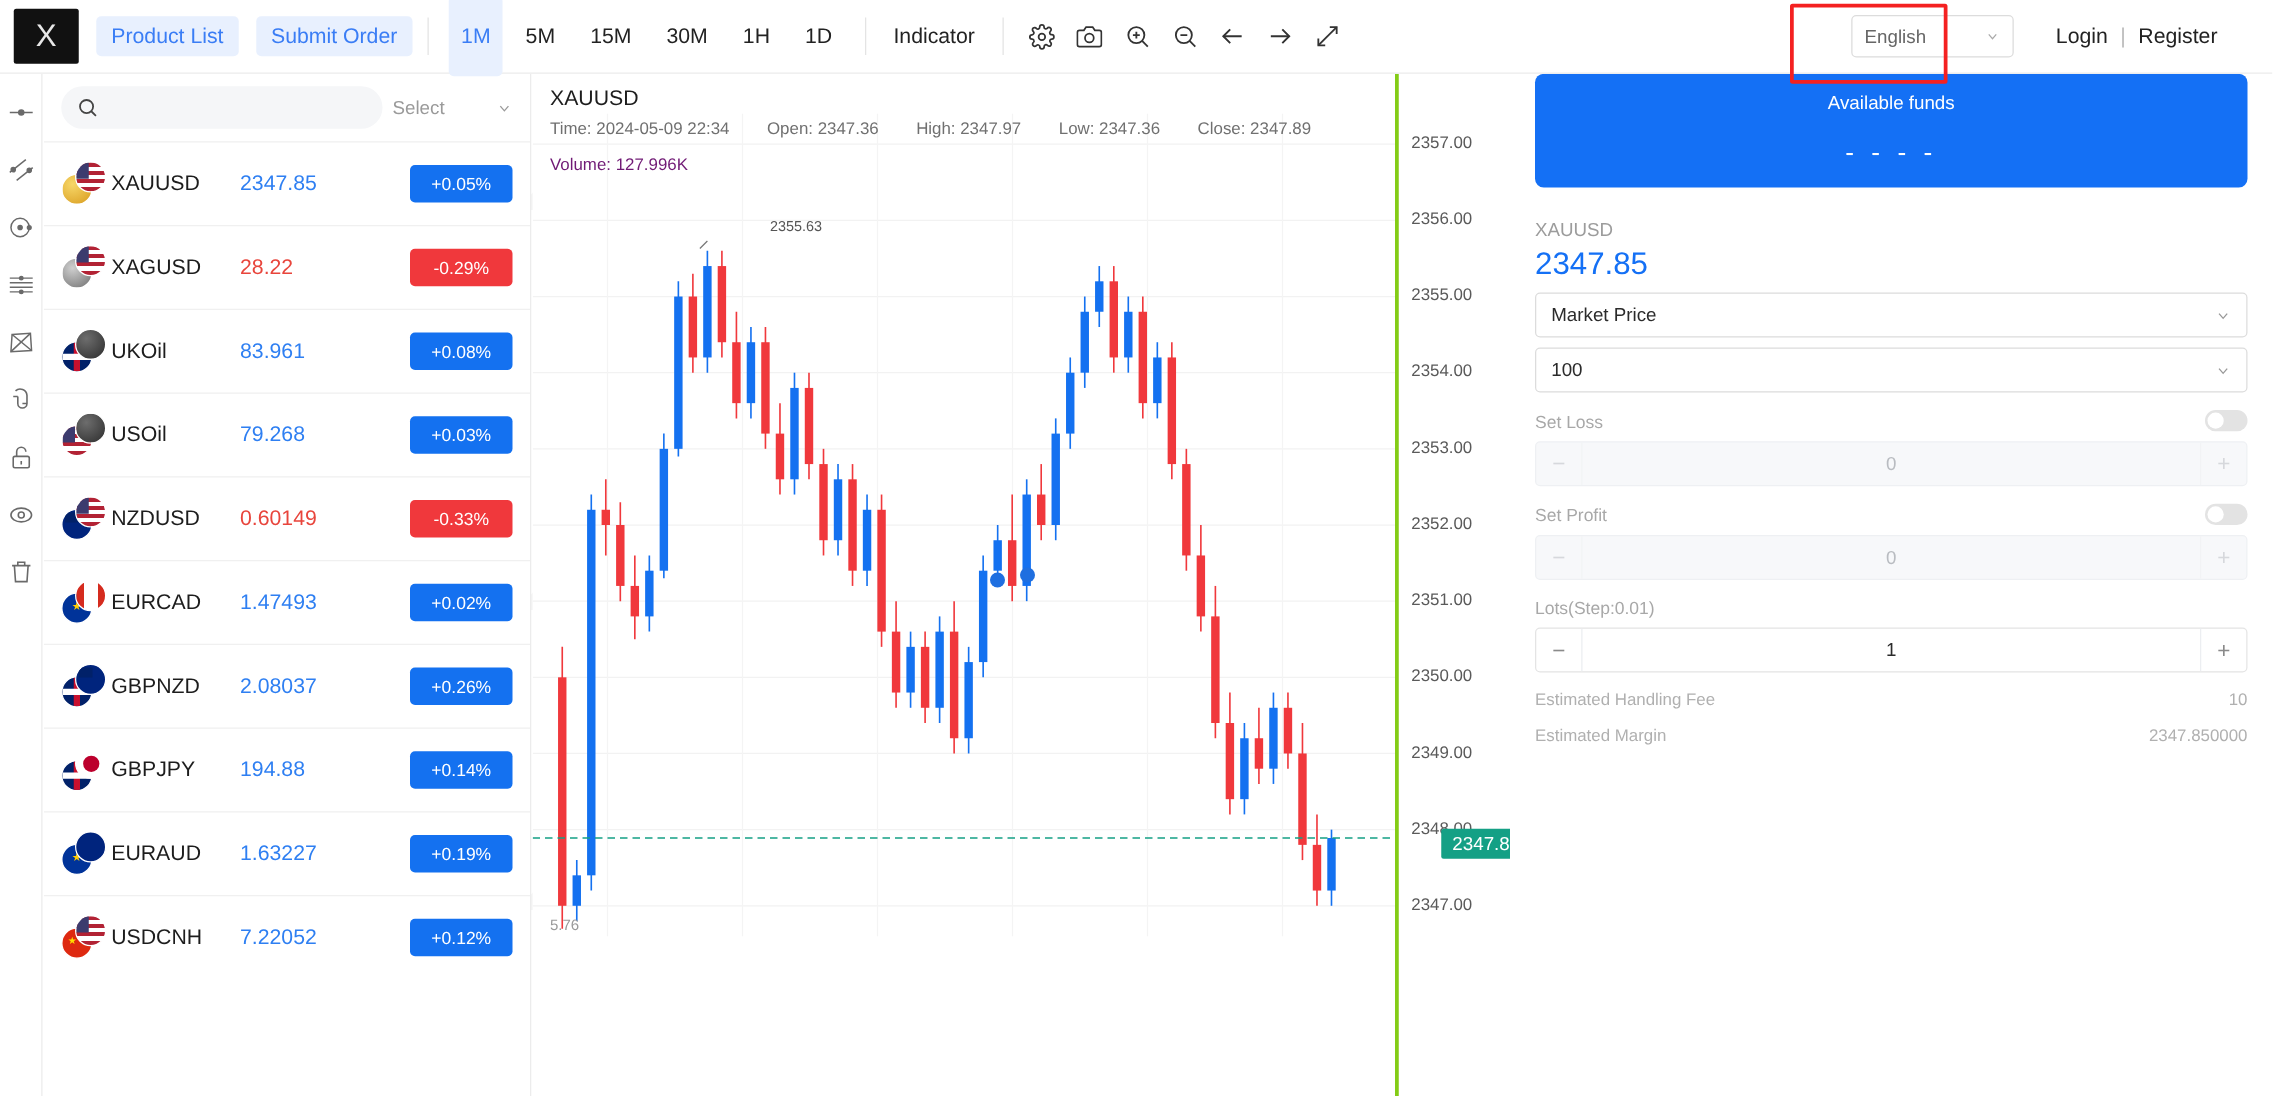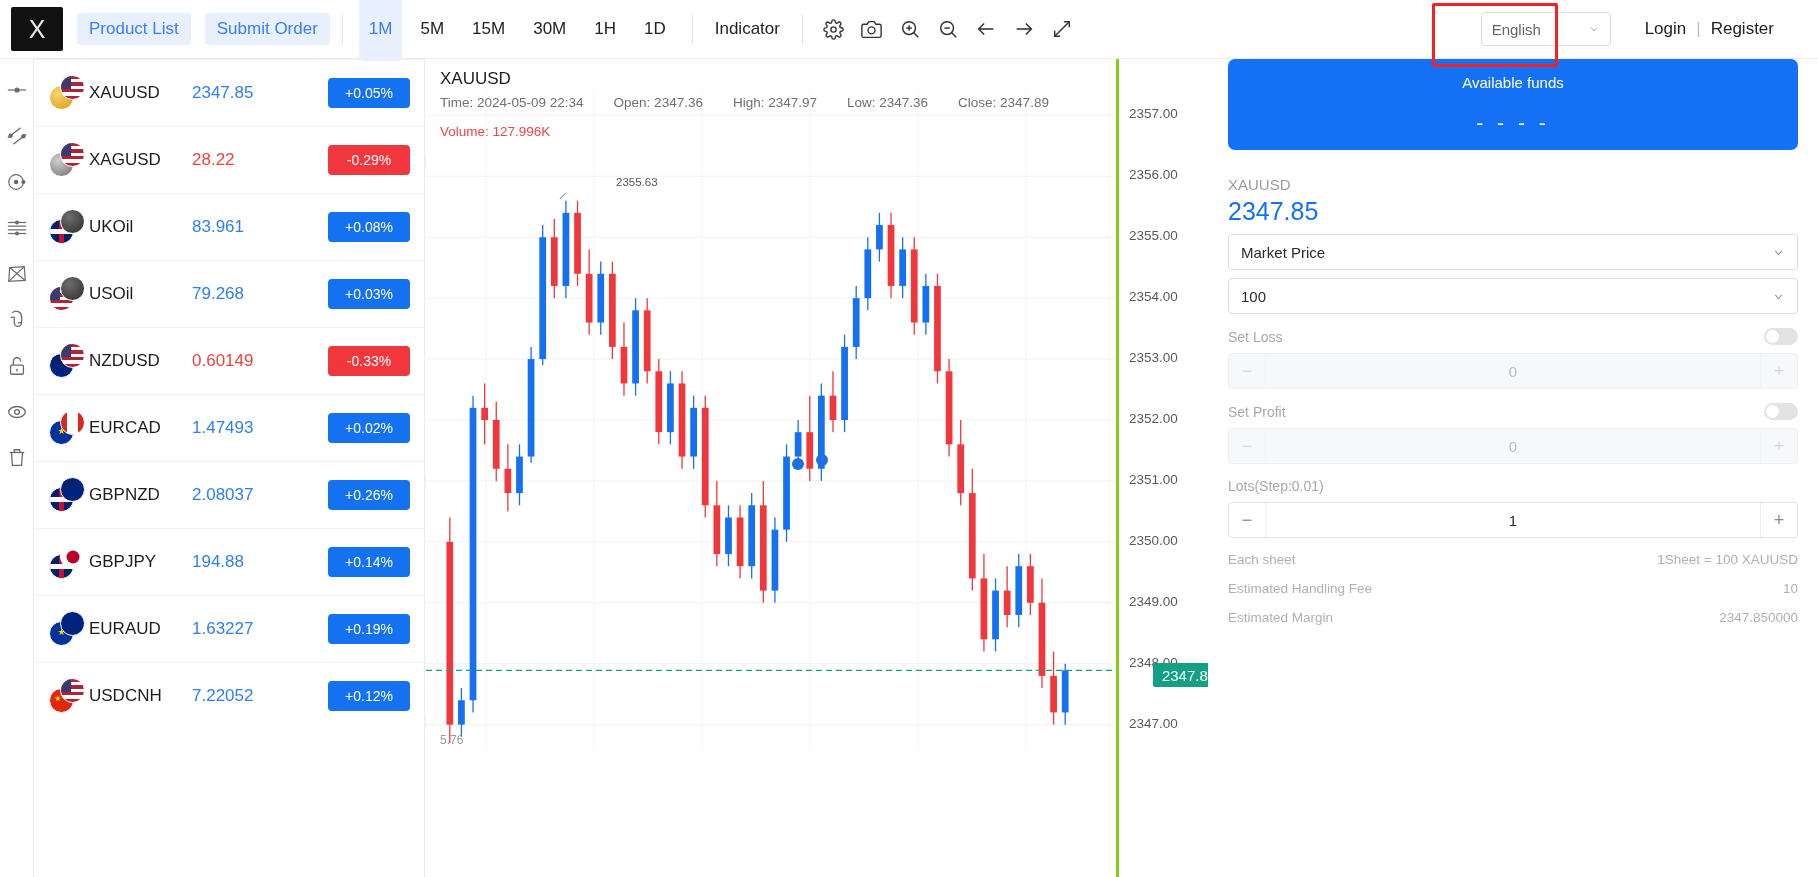--- a/index.html
+++ b/index.html
@@ -147,21 +147,21 @@
   .f-cn::after { content:"★"; position:absolute; left:18%; top:22%; color:#ffde00; font-size:8px; }
 
   
   .chart-area {
     position: absolute; left: 426px; top: 59px; width: 690px; height: 818px;
     background: #fff; overflow: hidden; z-index: 10;
   }
   .chart-hdr { padding: 10px 0 0 14px; position: relative; z-index: 9; }
   .chart-sym { font-size: 17px; color: #1d1d1d; margin-bottom: 6px; }
   .ohlc { font-size: 13.5px; color: #707070; display: flex; gap: 30px; margin-bottom: 14px; }
-  .vol { font-size: 13.5px; color: #ef4444; }
+  .vol { font-size: 13.5px; color: #701a75; }
 
   .plot { position: absolute; left: 0; top: 0; width: 690px; height: 818px; }
 
   .axis {
     position: absolute; left: 1116px; top: 59px; width: 92px; height: 818px;
     background: #fff; border-left: 3px solid #84cc16; z-index: 12;
   }
   .tick {
     position: absolute; left: 10px; font-size: 13.5px; color: #5a5a5a;
     white-space: nowrap;
@@ -402,20 +402,34 @@
   <div class="rail-btn">
     <svg width="22" height="22" viewBox="0 0 24 24" fill="none" stroke="#6a6a6a" stroke-width="1.4">
       <polyline points="4,6 20,6"></polyline>
         <path d="M6 6l1 14h10l1-14"></path>
         <path d="M9 6V3h6v3"></path>
     </svg>
   </div>
 </div>
 
 <div class="watchlist">
+  <div class="search-row">
+    <div class="search-box">
+      <svg width="18" height="18" viewBox="0 0 24 24" fill="none" stroke="#444" stroke-width="1.9">
+        <circle cx="11" cy="11" r="7"></circle>
+          <line x1="16" y1="16" x2="21" y2="21"></line>
+      </svg>
+    </div>
+    <div class="sel-box">
+      <span>Select</span>
+      <svg width="13" height="13" viewBox="0 0 24 24" fill="none" stroke="#9a9a9a" stroke-width="2">
+          <polyline points="6,9 12,16 18,9"></polyline>
+        </svg>
+    </div>
+  </div>
   <div id="wl-list">
       <div class="wl-row">
         <div class="flags">
           <span class="flag back f-gold"></span>
           <span class="flag front f-us"></span>
         </div>
         <div class="sym">XAUUSD</div>
         <div class="px up">2347.85</div>
         <div class="chg up">+0.05%</div>
       </div>
@@ -714,24 +728,20 @@
   </div>
 
   <div class="field-lbl">Lots(Step:0.01)</div>
   <div class="stepper">
     <div class="step-btn">−</div>
     <div class="step-val">1</div>
     <div class="step-btn">+</div>
   </div>
 
   <div class="info-row">
-    <span>Each sheet</span>
-    <span>1Sheet = 100 XAUUSD</span>
-  </div>
-  <div class="info-row">
     <span>Estimated Handling Fee</span>
     <span>10</span>
   </div>
   <div class="info-row">
     <span>Estimated Margin</span>
     <span>2347.850000</span>
   </div>
 
 </div>
 

